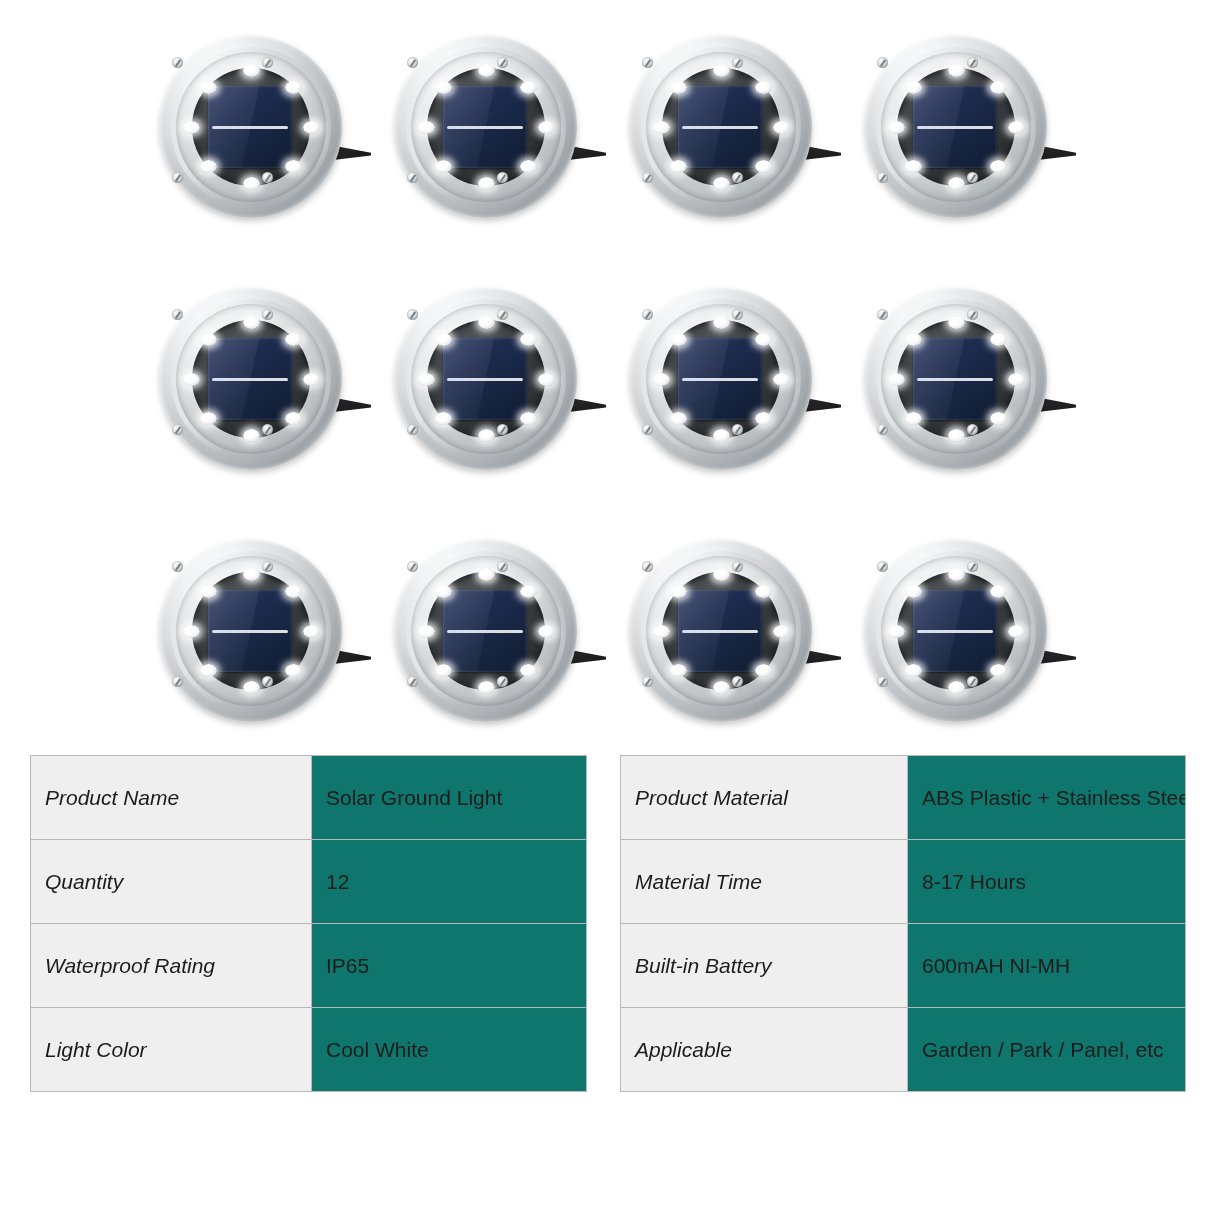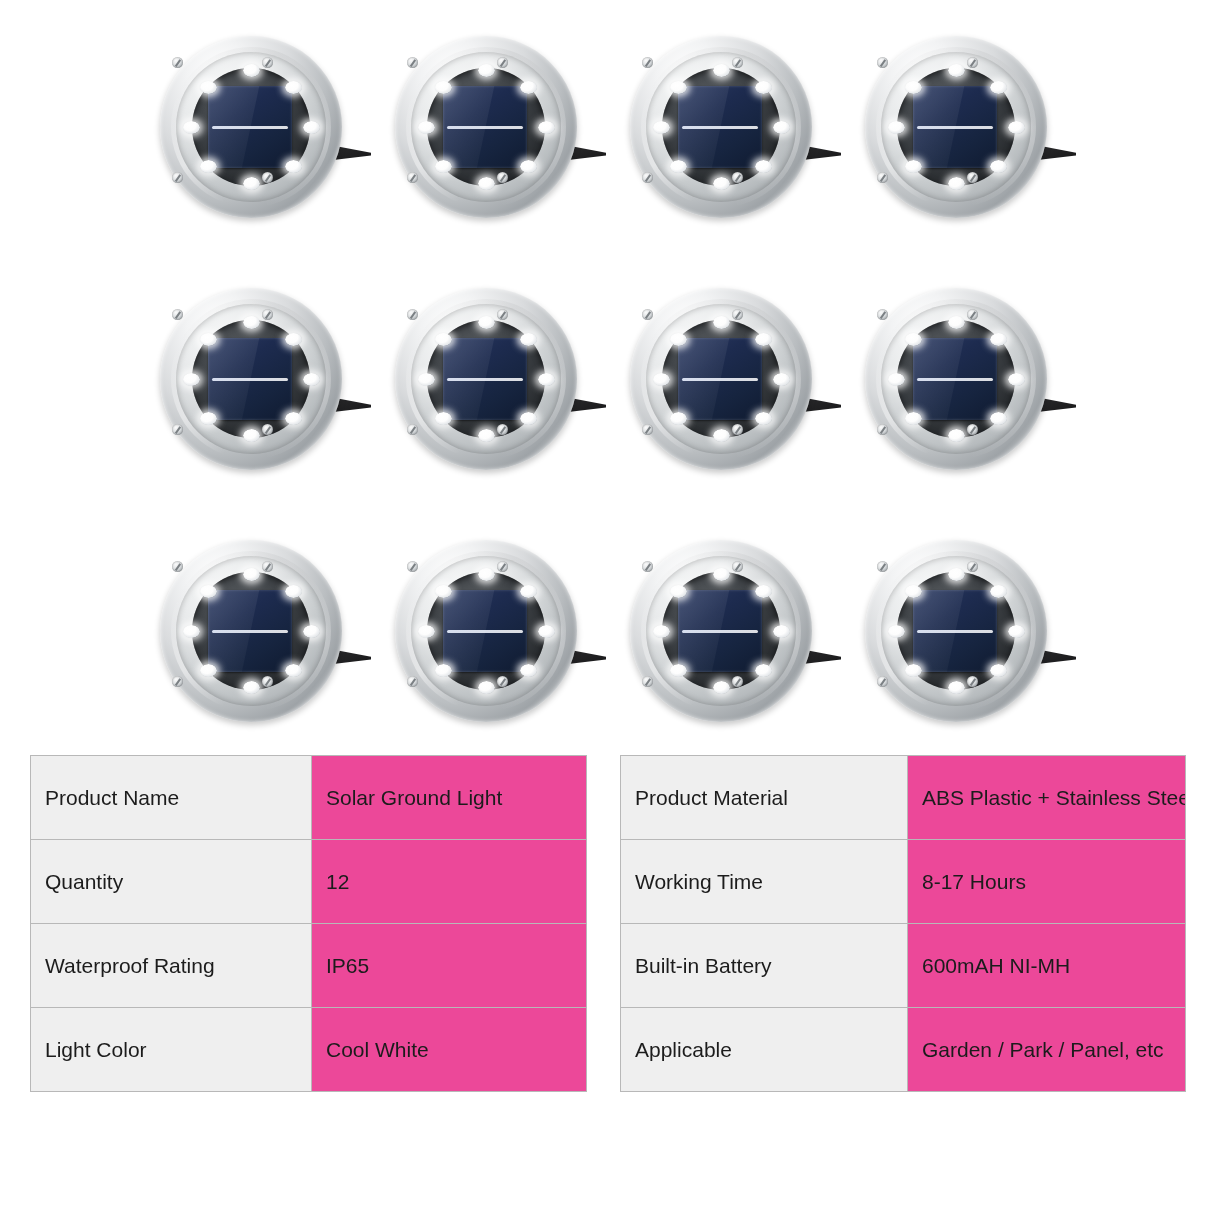--- a/index.html
+++ b/index.html
@@ -189,26 +189,27 @@
     padding: 0 14px;
     font-size: 21px;
     color: #1c1c1c;
     font-family: "Liberation Sans", sans-serif;
     white-space: nowrap;
     overflow: hidden;
   }
   .spec-label {
     background: #efefef;
     width: 252px;
+    font-style: italic;
   }
   #spec-table-right .spec-label {
     width: 258px;
   }
   .spec-value {
-    background: #ec4899;
+    background: #0f766e;
   }
 </style>
 </head>
 <body>
 
 <div id="product-grid">
     <div class="light-cell" style="left: 150px; top: 28px;">
       <div class="light-unit">
         <div class="spike"></div>
         <div class="rim"></div>
@@ -483,21 +484,21 @@
   </tbody>
 </table>
 
 <table class="spec-table" id="spec-table-right">
   <tbody>
     <tr>
       <td class="spec-label">Product Material</td>
       <td class="spec-value">ABS Plastic + Stainless Steel</td>
     </tr>
     <tr>
-      <td class="spec-label">Working Time</td>
+      <td class="spec-label">Material Time</td>
       <td class="spec-value">8-17 Hours</td>
     </tr>
     <tr>
       <td class="spec-label">Built-in Battery</td>
       <td class="spec-value">600mAH NI-MH</td>
     </tr>
     <tr>
       <td class="spec-label">Applicable</td>
       <td class="spec-value">Garden / Park / Panel, etc</td>
     </tr>

